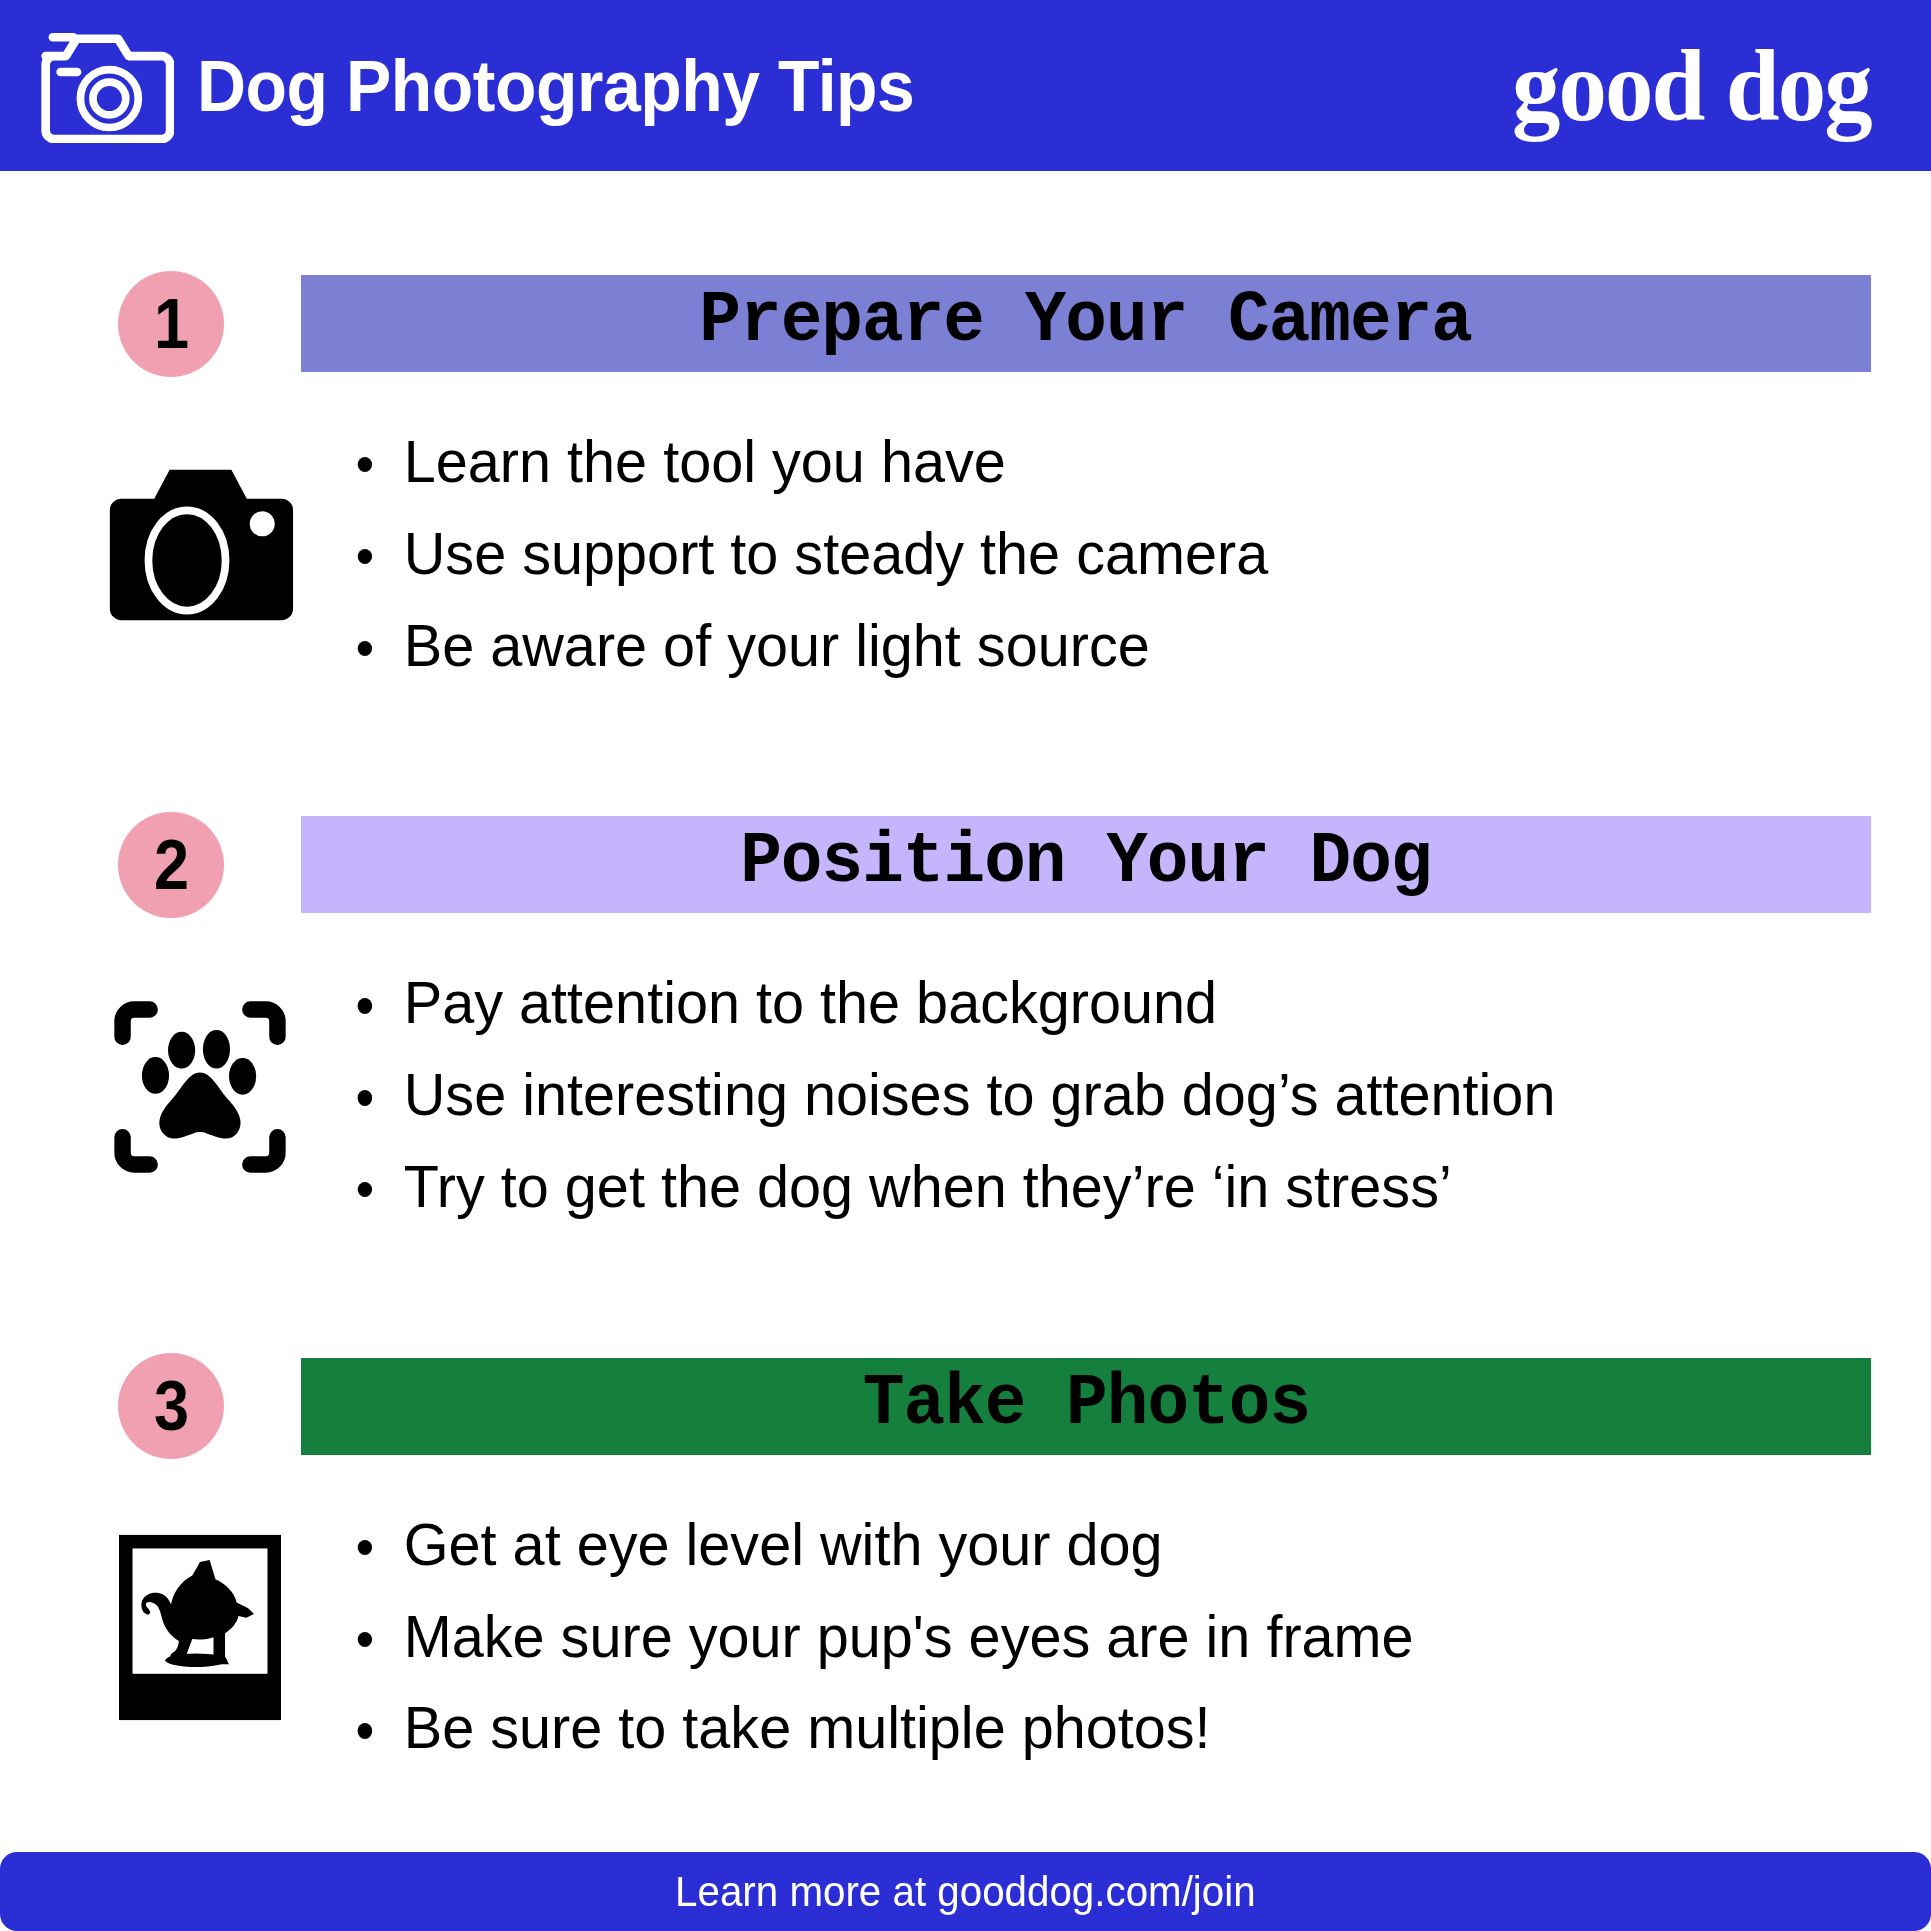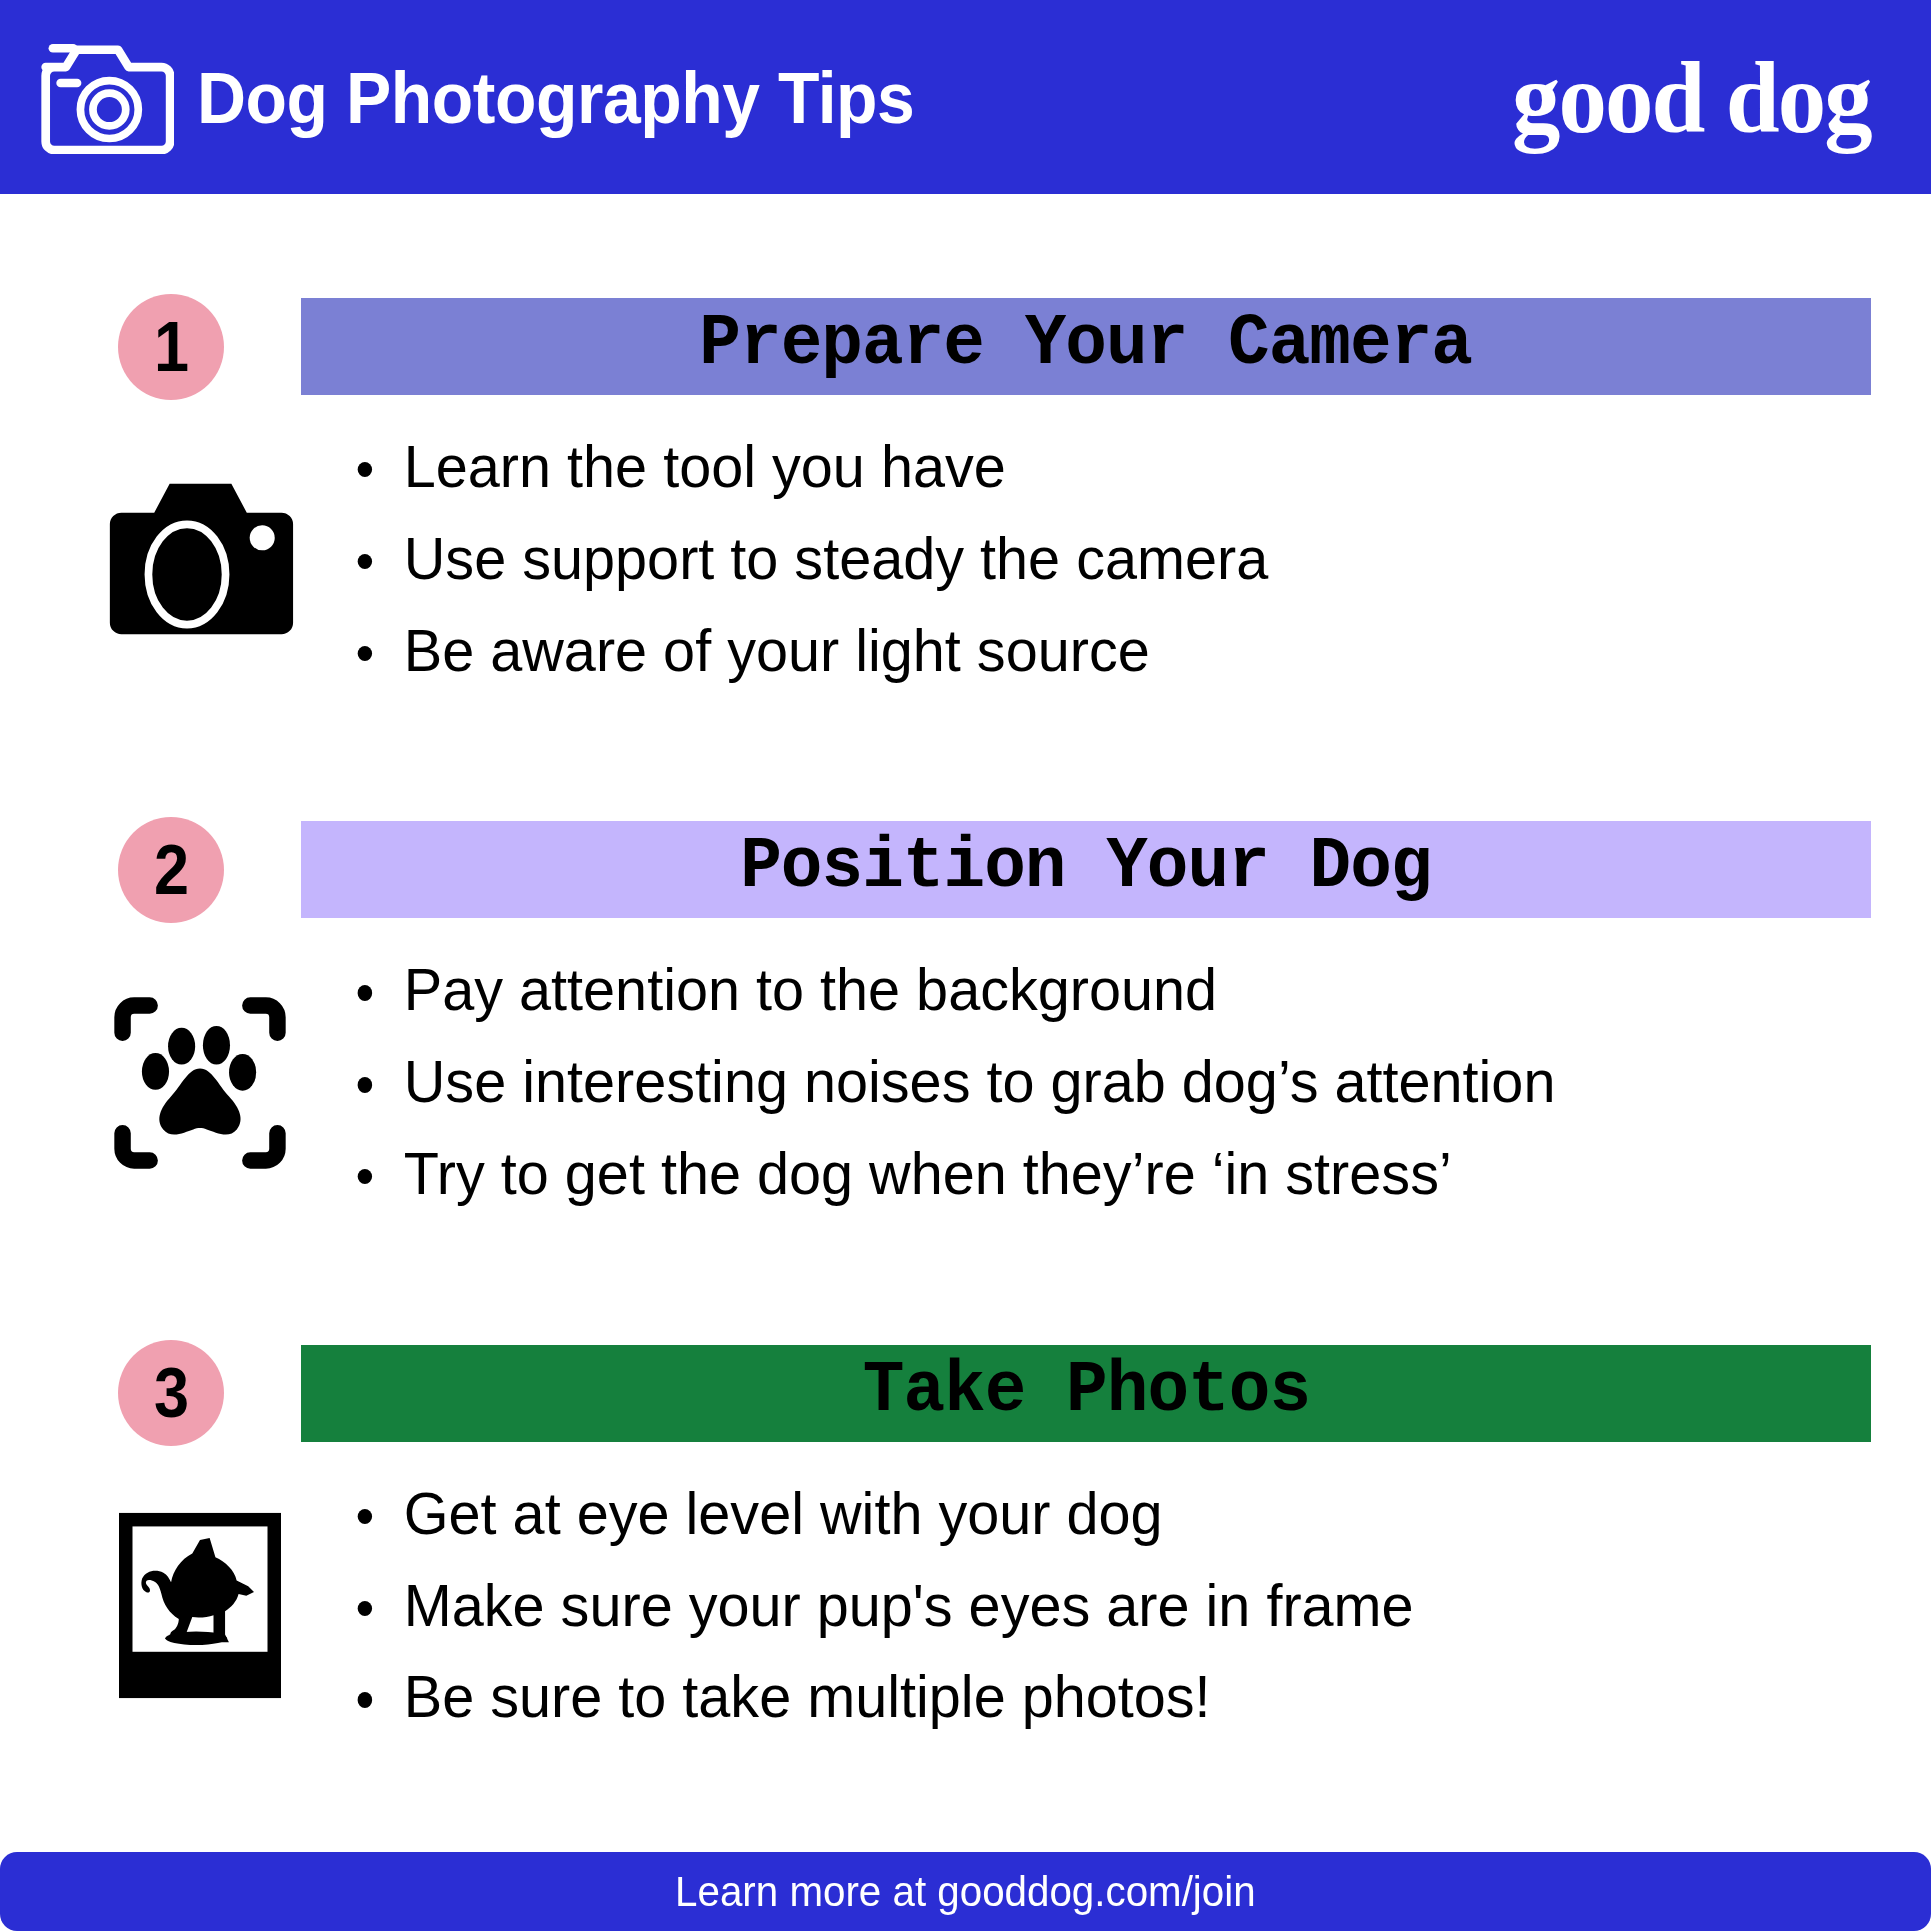--- a/index.html
+++ b/index.html
@@ -14,21 +14,21 @@
   .infographic {
     position:relative;
     width:1931px; height:1931px;
     background:#ffffff;
     display:flex;
     flex-direction:column;
   }
 
   
   .header {
-    height:194px;
+    height:171px;
     background:#2b2ed4;
     display:flex;
     align-items:center;
     padding:0 60px 0 37px;
     flex:0 0 auto;
     position:relative;
   }
   .header-camera {
     width:137px; height:114px;
     flex:0 0 auto;
@@ -129,20 +129,21 @@
     width:280px;
     flex:0 0 auto;
     display:flex;
     align-items:center;
     justify-content:center;
   }
   .tips {
     flex:1 1 auto;
     list-style:none;
     padding-left:9.7px;
+    margin-top:18px;
   }
   .tips li {
     position:relative;
     padding-left:56px;
     color:#000000;
     font-size:60px;
     line-height:1.18;
     margin-bottom:21px;
     white-space:nowrap;
     transform:scaleX(0.96);

